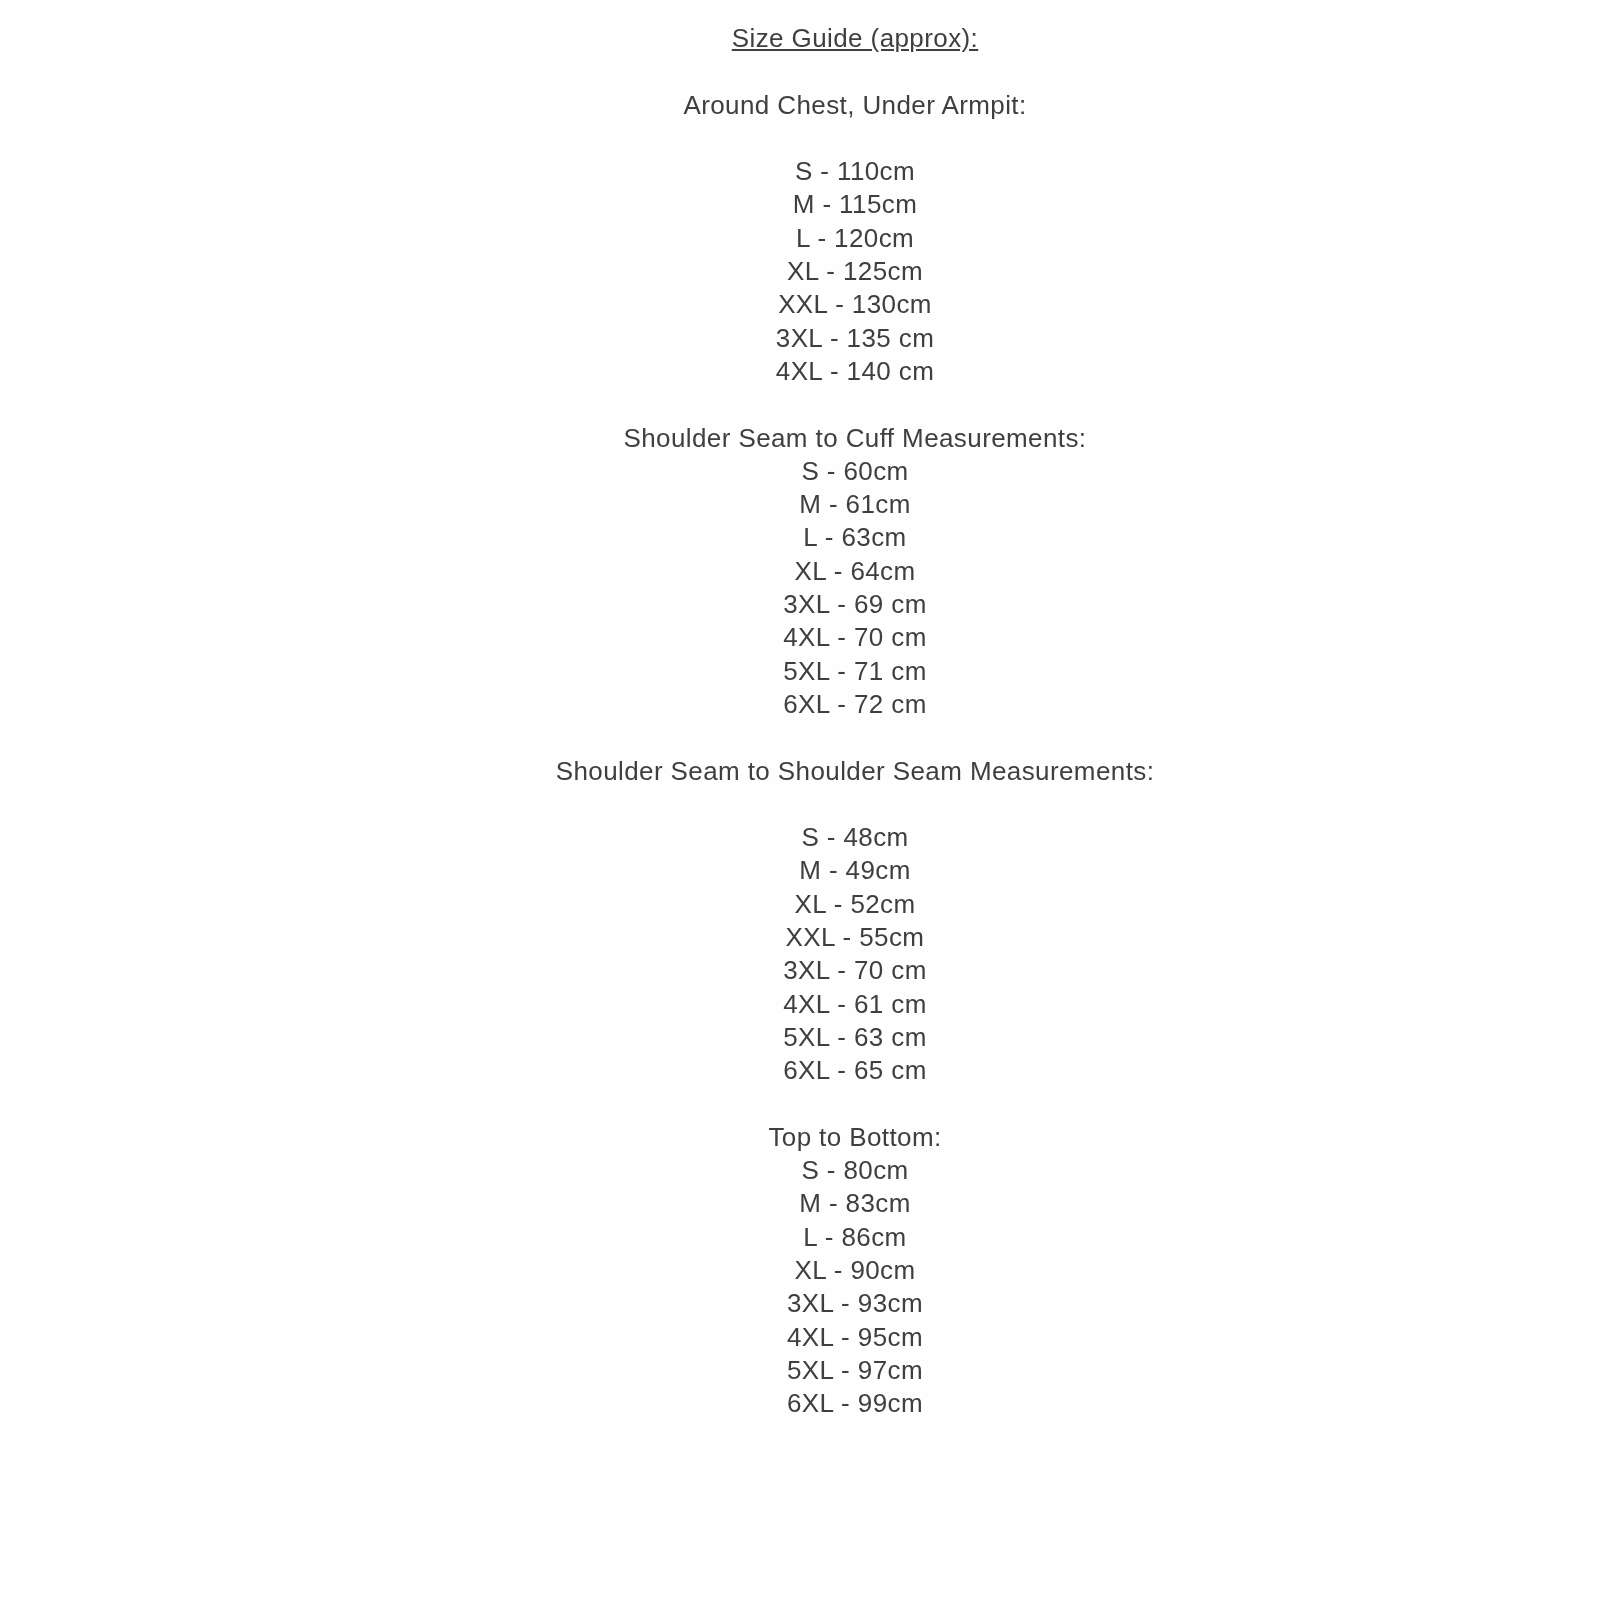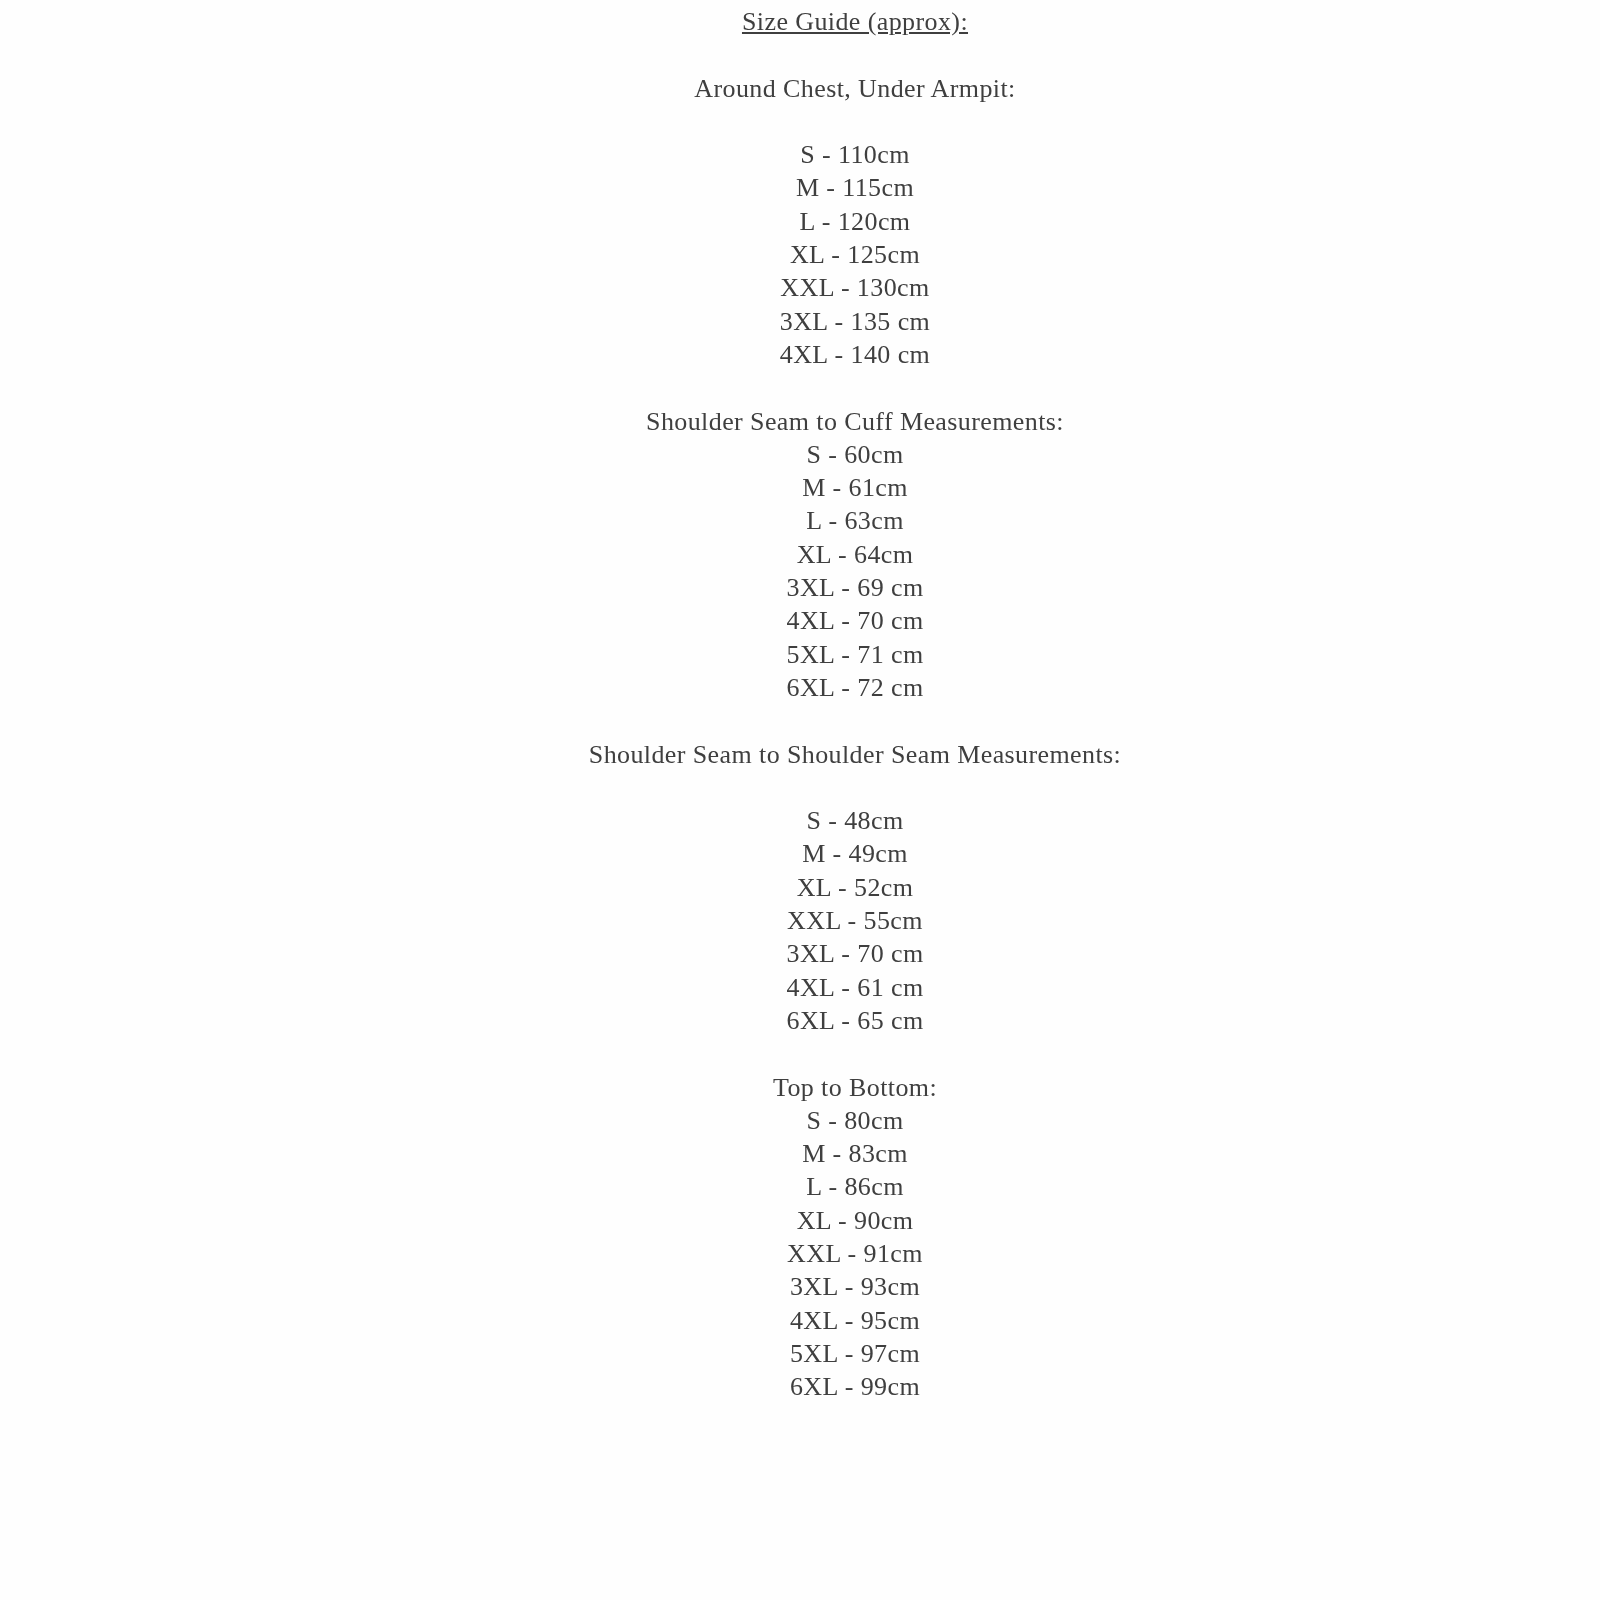--- a/index.html
+++ b/index.html
@@ -5,24 +5,24 @@
   html, body {
     margin: 0;
     padding: 0;
     background: #ffffff;
   }
   .doc {
     width: 1600px;
     height: 1600px;
     box-sizing: border-box;
     
-    padding: 5px 0 0 110px;
+    padding: 22px 0 0 110px;
     overflow: hidden;
     text-align: center;
-    font-family: Liberation Serif, serif;
+    font-family: Liberation Sans, sans-serif;
     font-size: 26px;
     line-height: 33.3px;
     letter-spacing: 0.4px;
     color: #3f3f3f;
     background: #fefefe;
   }
   p { margin: 0; }
   .title { margin-bottom: 33.3px; }
   .title .underlined { text-decoration: underline; }
   .sec + .sec { margin-top: 33.3px; } 
@@ -59,29 +59,29 @@
   </div>
 
   <div class="sec">
     <p class="heading gap-after">Shoulder Seam to Shoulder Seam Measurements:</p>
     <p class="row">S - 48cm</p>
     <p class="row">M - 49cm</p>
     <p class="row">XL - 52cm</p>
     <p class="row">XXL - 55cm</p>
     <p class="row">3XL - 70 cm</p>
     <p class="row">4XL - 61 cm</p>
+    <p class="row">5XL - 63 cm</p>
     <p class="row">6XL - 65 cm</p>
   </div>
 
   <div class="sec">
     <p class="heading">Top to Bottom:</p>
     <p class="row">S - 80cm</p>
     <p class="row">M - 83cm</p>
     <p class="row">L - 86cm</p>
     <p class="row">XL - 90cm</p>
-    <p class="row">XXL - 91cm</p>
     <p class="row">3XL - 93cm</p>
     <p class="row">4XL - 95cm</p>
     <p class="row">5XL - 97cm</p>
     <p class="row">6XL - 99cm</p>
   </div>
 
 </div>
 
 </body></html>

